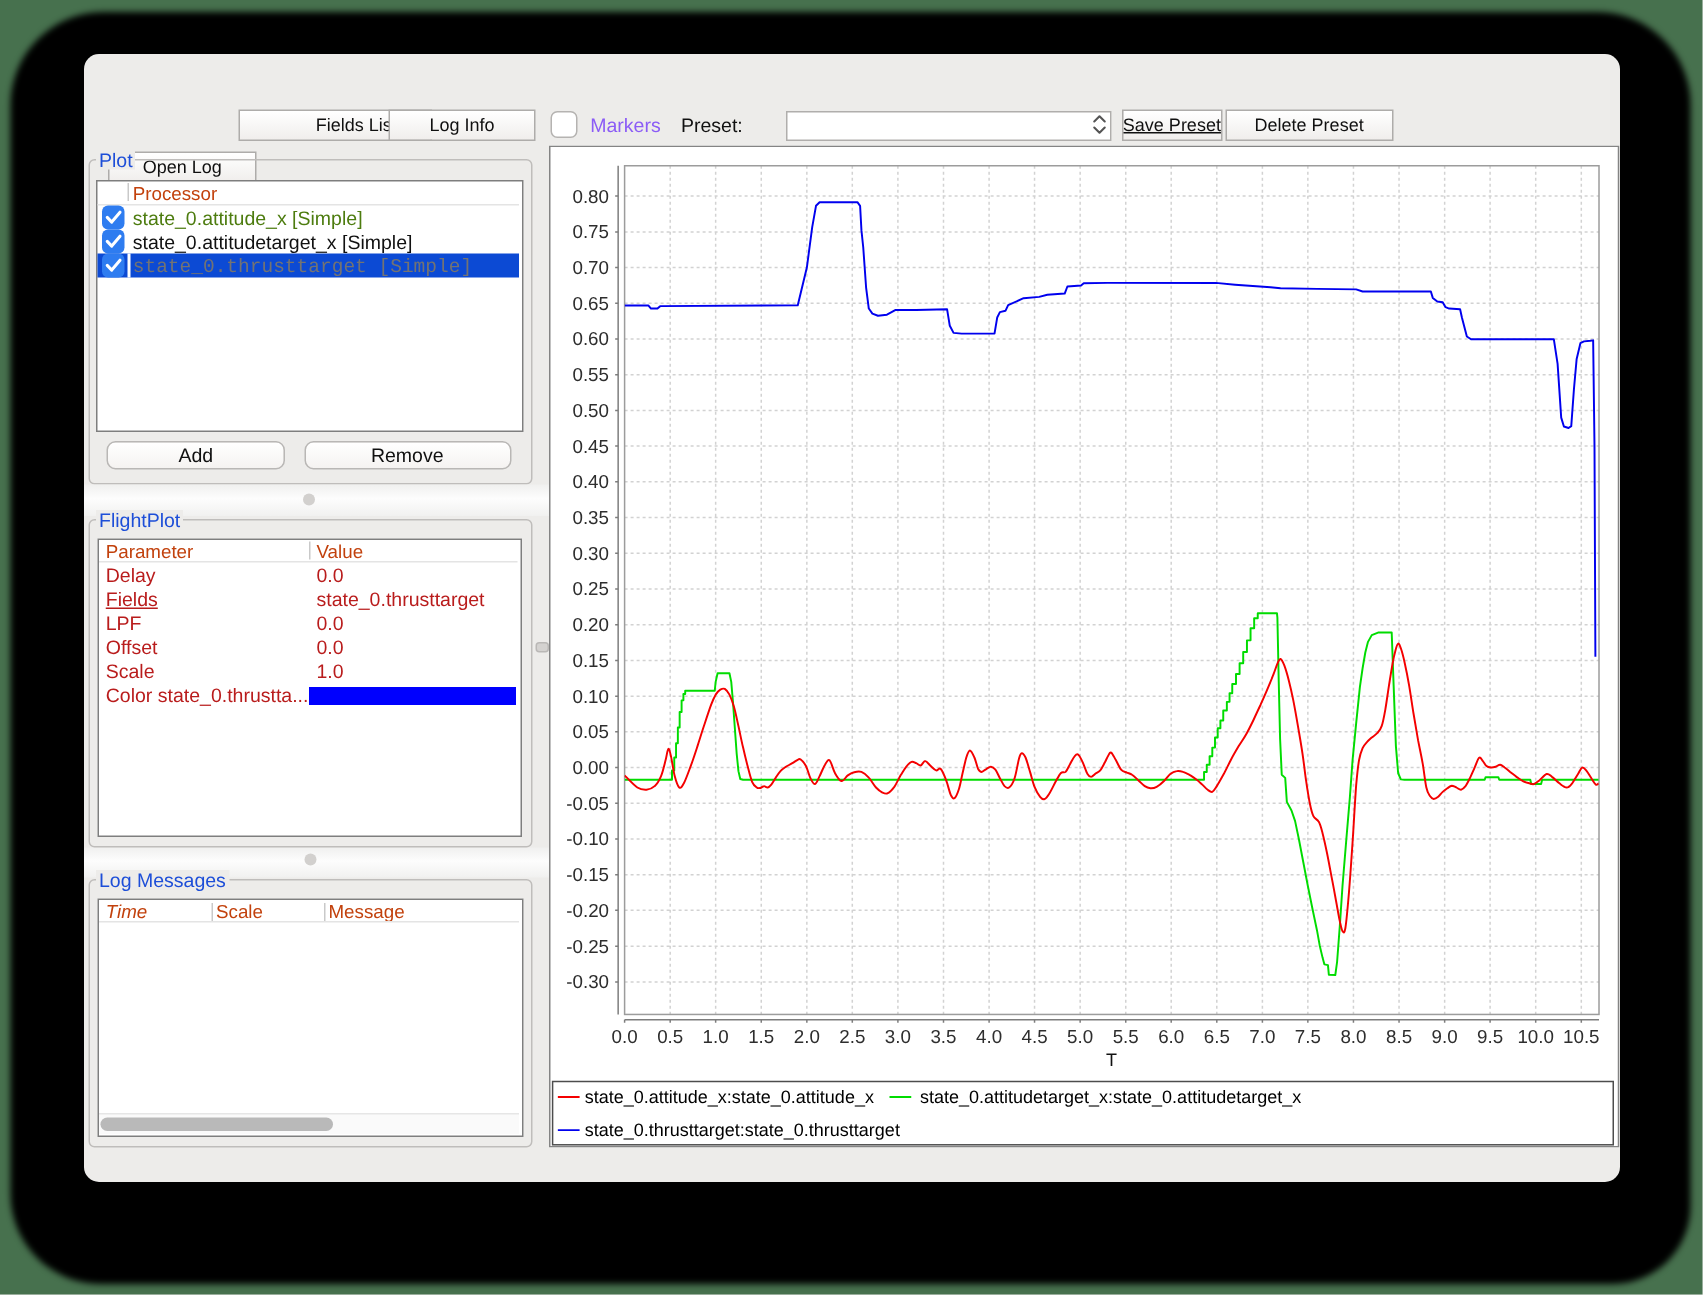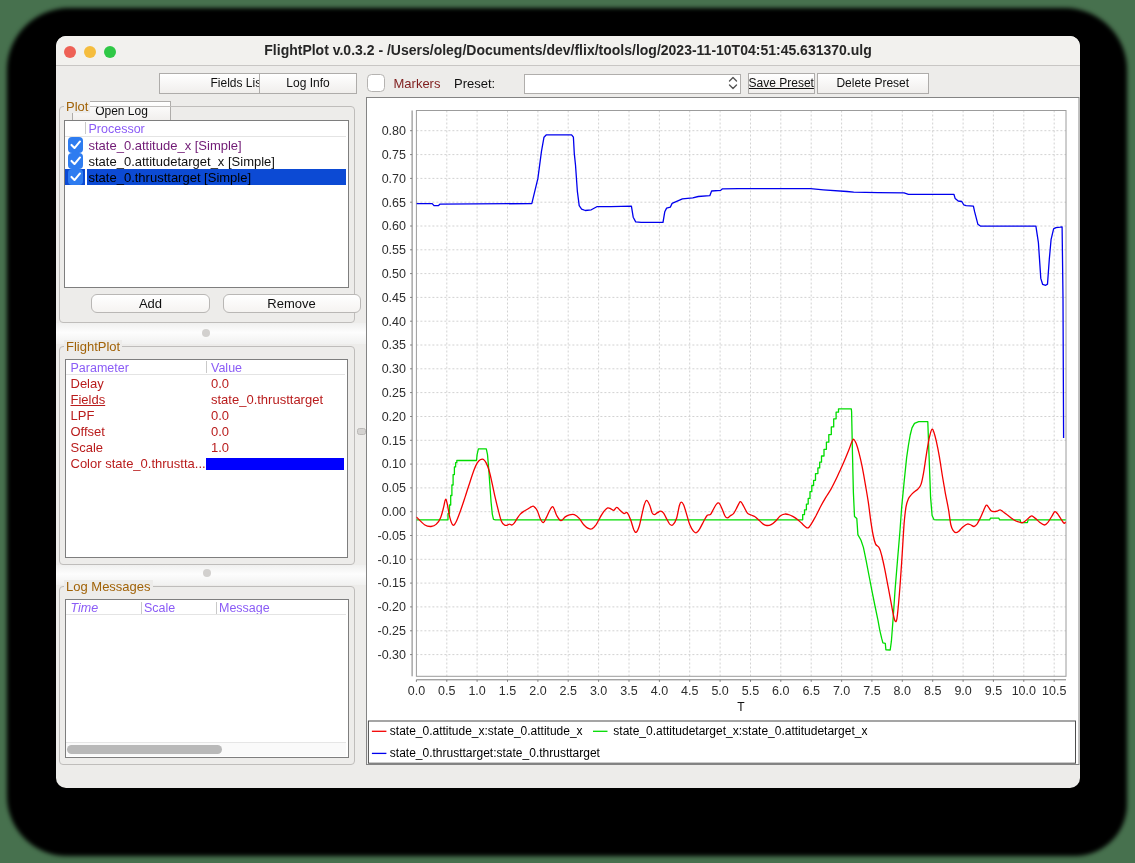--- a/index.html
+++ b/index.html
@@ -6,43 +6,37 @@
  font-family:"Liberation Sans",sans-serif;-webkit-font-smoothing:antialiased;}
 .abs{position:absolute;}
 .shadow{position:absolute;left:7px;top:8px;width:1120px;height:848px;background:#000;border-radius:62px 62px 52px 60px;filter:blur(2px);}
 .window{position:absolute;left:56px;top:36px;width:1024px;height:752px;background:#edecea;border-radius:10px;overflow:hidden;}
 .titlebar{position:absolute;left:0;top:0;width:100%;height:29px;background:#f2f1ee;border-bottom:1px solid #c8c6c4;}
 .title{position:absolute;left:0;right:0;top:5.5px;text-align:center;font-size:14px;font-weight:bold;color:#262626;}
 .dot{position:absolute;top:10px;width:12px;height:12px;border-radius:50%;}
 .tbtn{position:absolute;top:37px;height:19px;background:linear-gradient(#ffffff,#f0eeec);border:1px solid #aeacaa;
  font-size:12px;color:#101010;text-align:center;line-height:19px;white-space:nowrap;overflow:hidden;}
 .pbtn{position:absolute;background:linear-gradient(#ffffff,#f5f3f1);border:1px solid #b9b7b5;border-radius:6px;
- font-size:13px;color:#101010;text-align:center;margin-left:20px;}
+ font-size:13px;color:#101010;text-align:center;}
 .group{position:absolute;left:3px;width:294px;border:1px solid #bfbdbb;border-radius:4px;}
-.gtitle{position:absolute;left:4px;top:-7px;background:#edecea;padding:0 2px;font-size:13px;color:#a16207;line-height:13px;}
+.gtitle{position:absolute;left:4px;top:-7px;background:#edecea;padding:0 2px;font-size:13px;color:#1d4ed8;line-height:13px;}
 .tbl{position:absolute;background:#fff;border:1px solid #7e7e7e;}
-.hdrtxt{position:absolute;font-size:12.5px;color:#8b5cf6;text-align:right;}
+.hdrtxt{position:absolute;font-size:12.5px;color:#c2410c;text-align:right;}
 .celltxt{position:absolute;font-size:13px;color:#b91c1c;white-space:nowrap;}
 .vline{position:absolute;width:1px;background:#c9c9c9;}
 </style></head>
 <body>
 <div class="shadow"></div>
 <div class="window">
- <div class="titlebar">
-  <div class="dot" style="left:8px;background:#ee6156;"></div>
-  <div class="dot" style="left:28px;background:#f5bd3e;"></div>
-  <div class="dot" style="left:47.5px;background:#2fc846;"></div>
-  <div class="title">FlightPlot v.0.3.2 - /Users/oleg/Documents/dev/flix/tools/log/2023-11-10T04:51:45.631370.ulg</div>
- </div>
 
  <div class="tbtn" style="left:16px;width:97px;margin-top:28px;">Open Log</div>
  <div class="tbtn" style="left:103px;width:99px;padding-left:28px;">Fields List</div>
  <div class="tbtn" style="left:203px;width:96px;">Log Info</div>
  <div class="abs" style="left:310.5px;top:38px;width:16px;height:16px;background:#fff;border:1px solid #b5b3b1;border-radius:4.5px;"></div>
- <div class="abs" style="left:337.5px;top:39.5px;font-size:13px;color:#7f1d1d;">Markers</div>
+ <div class="abs" style="left:337.5px;top:39.5px;font-size:13px;color:#8b5cf6;">Markers</div>
  <div class="abs" style="left:398px;top:39.5px;font-size:13px;color:#111;">Preset:</div>
  <div class="abs" style="left:468px;top:37.5px;width:215px;height:18px;background:#fff;border:1px solid #b0aeac;"></div>
  <svg class="abs" style="left:671px;top:40px;" width="12" height="14" viewBox="0 0 12 14">
    <path d="M2.5 5 L6 1.5 L9.5 5 M2.5 9 L6 12.5 L9.5 9" stroke="#555" stroke-width="1.4" fill="none" stroke-linecap="round" stroke-linejoin="round"></path>
  </svg>
  <div class="tbtn" style="left:691.5px;width:65.5px;text-decoration:underline;">Save Preset</div>
  <div class="tbtn" style="left:761px;width:109.5px;">Delete Preset</div>
 
  <div class="group" style="top:70px;height:215px;">
       <div class="gtitle">Plot</div>
@@ -51,33 +45,33 @@
  <div class="hdrtxt" style="left:32.5px;top:85.5px;">Processor</div>
  <div class="vline" style="left:29px;top:86px;height:12px;"></div>
  <div class="abs" style="left:9px;top:100px;width:281px;height:1px;background:#e4e4e4;"></div>
 <div class="abs" style="left:9px;top:132.5px;width:281px;height:16px;background:#0c4ad4;"></div>
 <div class="abs" style="left:28.5px;top:132.5px;width:2px;height:16px;background:#fff;"></div>
 <div style="position:absolute;left:11.5px;top:101.0px;width:15.5px;height:15.5px;background:#2e7cf0;border-radius:4px;">
       <svg width="15.5" height="15.5" viewBox="0 0 16 16" style="display:block">
         <path d="M3.6 8.2 L6.7 11.4 L12.4 4.6" stroke="#fff" stroke-width="2.1" fill="none" stroke-linecap="round" stroke-linejoin="round"></path>
       </svg>
     </div>
-<div class="celltxt" style="left:32.5px;top:102.0px;color:#701a75;">state_0.attitude_x [Simple]</div>
+<div class="celltxt" style="left:32.5px;top:102.0px;color:#4d7c0f;">state_0.attitude_x [Simple]</div>
 <div style="position:absolute;left:11.5px;top:117.0px;width:15.5px;height:15.5px;background:#2e7cf0;border-radius:4px;">
       <svg width="15.5" height="15.5" viewBox="0 0 16 16" style="display:block">
         <path d="M3.6 8.2 L6.7 11.4 L12.4 4.6" stroke="#fff" stroke-width="2.1" fill="none" stroke-linecap="round" stroke-linejoin="round"></path>
       </svg>
     </div>
 <div class="celltxt" style="left:32.5px;top:118.0px;color:#111;">state_0.attitudetarget_x [Simple]</div>
 <div style="position:absolute;left:11.5px;top:133.0px;width:15.5px;height:15.5px;background:#2e7cf0;border-radius:4px;">
       <svg width="15.5" height="15.5" viewBox="0 0 16 16" style="display:block">
         <path d="M3.6 8.2 L6.7 11.4 L12.4 4.6" stroke="#fff" stroke-width="2.1" fill="none" stroke-linecap="round" stroke-linejoin="round"></path>
       </svg>
     </div>
-<div class="celltxt" style="left:32.5px;top:134.0px;color:#000000;">state_0.thrusttarget [Simple]</div>
+<div class="celltxt" style="left:32.5px;top:134.0px;color:#737373;font-family:Liberation Mono, monospace;">state_0.thrusttarget [Simple]</div>
 
  <div class="pbtn" style="left:15px;top:257.5px;width:117px;height:17px;line-height:17px;">Add</div>
  <div class="pbtn" style="left:146.5px;top:257.5px;width:136px;height:17px;line-height:17px;">Remove</div>
 
  <div class="abs" style="left:0px;top:287px;width:354px;height:21px;background:linear-gradient(#f0f0ef,#fdfdfd 45%,#f1f1f0);"></div>
  <div class="abs" style="left:0px;top:528.5px;width:354px;height:20px;background:linear-gradient(#f0f0ef,#fdfdfd 45%,#f1f1f0);"></div>
  <div class="abs" style="left:145.5px;top:292.5px;width:8px;height:8px;border-radius:50%;background:#d2d0ce;"></div>
  <div class="abs" style="left:146.5px;top:532.5px;width:8px;height:8px;border-radius:50%;background:#d2d0ce;"></div>
  <div class="abs" style="left:301px;top:392px;width:7px;height:5px;border-radius:2.5px;background:#d4d2d0;border:1px solid #bab8b6;"></div>
 

